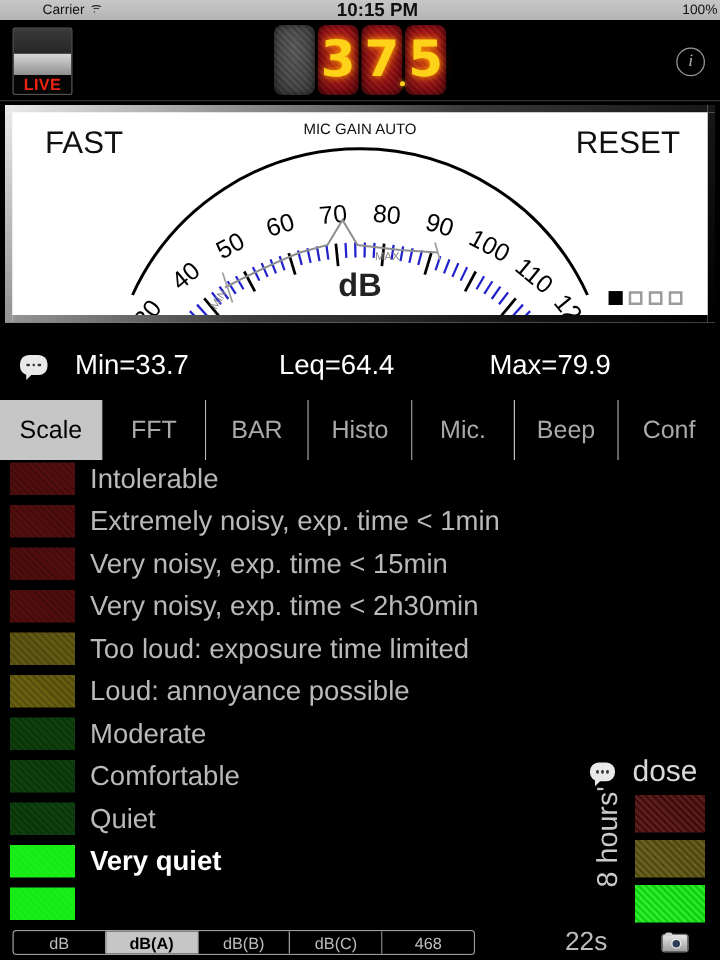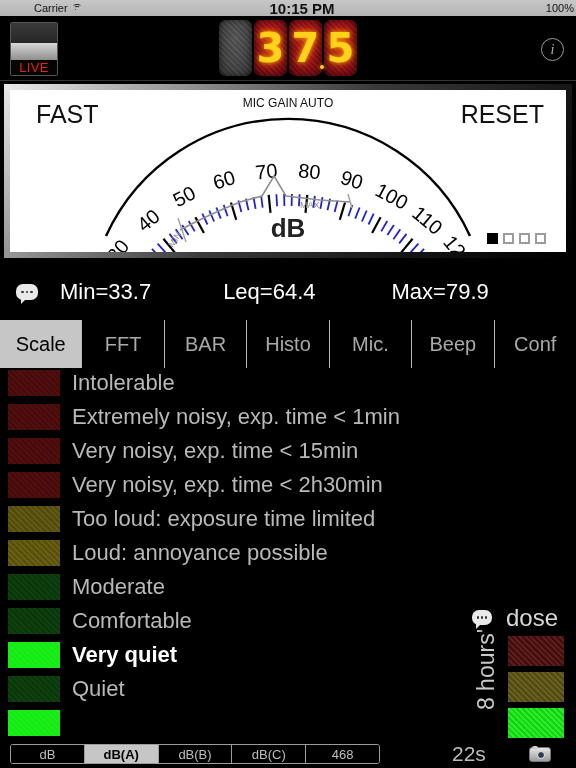--- a/index.html
+++ b/index.html
@@ -28,21 +28,21 @@
 
   
   .ledbar{position:absolute;left:0;top:16px;width:576px;height:64px;background:#000;
     border-bottom:1px solid #333;}
   .live-btn{position:absolute;left:10px;top:6px;width:46px;height:52px;
     border:1px solid #555;border-radius:2px;background:#0a0a0a;
     display:flex;flex-direction:column;overflow:hidden;}
   .live-top{height:20px;background:linear-gradient(#3a3a3a,#262626);}
   .live-mid{height:17px;background:linear-gradient(#d8d8d8,#8f8f8f);}
   .live-lbl{flex:1;display:flex;align-items:center;justify-content:center;
-    color:#ee2211;font-weight:normal;font-size:13px;letter-spacing:.3px;background:#050505;}
+    color:#ee2211;font-weight:bold;font-size:13px;letter-spacing:.3px;background:#050505;}
 
   .leds{position:absolute;left:219px;top:4px;display:flex;gap:2px;align-items:flex-start;}
   .digit{width:33px;height:56px;border-radius:7px;position:relative;
     background:
       repeating-linear-gradient(45deg, rgba(0,0,0,.10) 0 2px, rgba(255,255,255,.035) 2px 4px),
       radial-gradient(ellipse at 50% 35%, #b4111a 0%, #8e0d14 55%, #5d080d 100%);
     box-shadow:inset 0 0 6px rgba(0,0,0,.55);
     display:flex;align-items:center;justify-content:center;
     font-family:"DejaVu Sans",sans-serif;font-weight:bold;font-size:40px;line-height:1;
     color:#ffd21a;text-shadow:0 0 5px rgba(255,170,0,.95),0 0 11px rgba(255,120,0,.7);}
@@ -326,27 +326,27 @@
         <div class="slabel">Loud: annoyance possible</div>
       </div>
       <div class="srow">
         <div class="sw" style="background-color: rgb(13, 61, 13);"></div>
         <div class="slabel">Moderate</div>
       </div>
       <div class="srow">
         <div class="sw" style="background-color: rgb(13, 61, 13);"></div>
         <div class="slabel">Comfortable</div>
       </div>
+      <div class="srow">
+        <div class="sw" style="background-color: rgb(13, 61, 13);"></div>
+        <div class="slabel">Quiet</div>
+      </div>
       <div class="srow active">
         <div class="sw" style="background-color: rgb(24, 236, 24);"></div>
         <div class="slabel">Very quiet</div>
-      </div>
-      <div class="srow">
-        <div class="sw" style="background-color: rgb(13, 61, 13);"></div>
-        <div class="slabel">Quiet</div>
       </div>
       <div class="srow">
         <div class="sw" style="background-color: rgb(24, 236, 24);"></div>
       </div>
     </div>
 
   <div class="dose">
     <div class="dose-bub">
         <b></b>
         <b></b>

